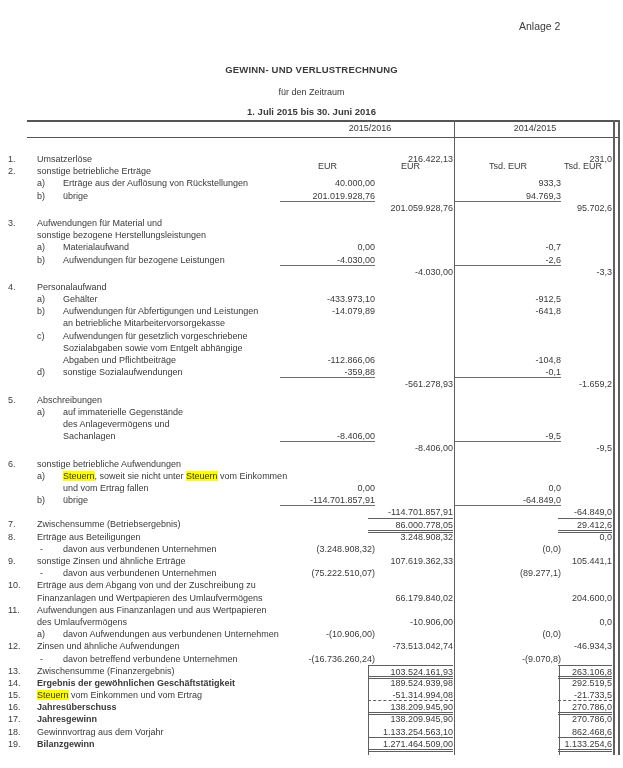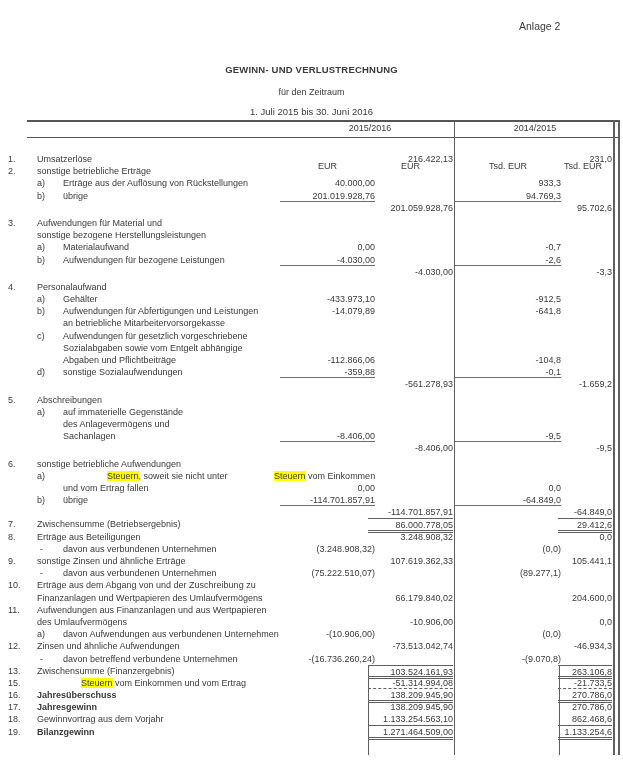--- a/index.html
+++ b/index.html
@@ -2,21 +2,21 @@
 <html><head>
 <meta charset="utf-8">
 <style>
   html,body{margin:0;padding:0;background:#ffffff;}
   .sheet{position:relative;width:623px;height:768px;background:#ffffff;overflow:hidden;
          font-family:"Liberation Sans", sans-serif;color:#3a3a3a;font-size:9px;}
   .abs{position:absolute;white-space:nowrap;}
   .annex{left:519px;top:20px;font-size:10.5px;}
   .title{left:0;right:0;top:64px;text-align:center;font-weight:bold;font-size:9.5px;letter-spacing:.2px;}
   .subtitle{left:0;right:0;top:87px;text-align:center;font-size:9px;}
-  .period{left:0;right:0;top:106px;text-align:center;font-weight:normal;font-size:9.5px;}
+  .period{left:0;right:0;top:106px;text-align:center;font-weight:bold;font-size:9.5px;}
   .rule{position:absolute;left:27px;width:591px;}
   .rule-top{top:120px;border-top:2px solid #555;}
   .rule-mid{top:137px;border-top:1.6px solid #555;}
   .yr{position:absolute;top:123px;text-align:center;}
   .yr1{left:290px;width:160px;}
   .yr2{left:455px;width:160px;}
   .unit{position:absolute;top:139px;text-align:center;margin-top:22px;}
   .u1p{left:280px;width:95px;}.u2p{left:368px;width:85px;}
   .u3p{left:455px;width:106px;}.u4p{left:552px;width:62px;}
   .rows{position:absolute;left:0;top:153px;width:623px;}
@@ -32,21 +32,21 @@
   .c1{left:280px;width:95px;}
   .c2{left:368px;width:85px;}
   .c3{left:455px;width:106px;}
   .c4{left:558px;width:54px;}
   .u{border-bottom:1.2px solid #6e6e6e;}
   .lt{border-top:1.2px solid #5f5f5f;}
   .lb-single{border-bottom:1.2px solid #5f5f5f;}
   .lb-double{border-bottom:1.2px solid #5f5f5f;}
   .lb-double::after{content:"";position:absolute;left:0;right:0;bottom:-3px;border-top:1.2px solid #5f5f5f;}
   .lb-dashed{border-bottom:1.3px dashed #606060;}
-  .hl{background:#ffff00;margin-left:44px;}
+  .hl{background:#ffff00;}
   .vline{position:absolute;top:120px;width:1.3px;background:#5f5f5f;}
   .divider{left:454px;}
   .r-in{left:613px;width:1.5px;}
   .r-out{left:618px;width:1.5px;}
   .box2{left:368px;}
   .box4{left:559px;}
 </style>
 </head>
 <body>
 
@@ -382,20 +382,28 @@
       </div>
       <div class="row">
         <span class="num">13.</span>
         <span class="lab">Zwischensumme (Finanzergebnis)</span>
         <span class="c1"></span>
         <span class="c2 lt lb-double">103.524.161,93</span>
         <span class="c3"></span>
         <span class="c4 lt lb-double">263.106,8</span>
       </div>
       <div class="row">
+        <span class="num">14.</span>
+        <span class="lab bold">Ergebnis der gewöhnlichen Geschäftstätigkeit</span>
+        <span class="c1"></span>
+        <span class="c2">189.524.939,98</span>
+        <span class="c3"></span>
+        <span class="c4">292.519,5</span>
+      </div>
+      <div class="row">
         <span class="num">15.</span>
         <span class="lab"><span class="hl" style="background: rgb(255, 255, 0);">Steuern</span><span> vom Einkommen und vom Ertrag</span></span>
         <span class="c1"></span>
         <span class="c2 lb-dashed">-51.314.994,08</span>
         <span class="c3"></span>
         <span class="c4 lb-dashed">-21.733,5</span>
       </div>
       <div class="row">
         <span class="num">16.</span>
         <span class="lab bold">Jahresüberschuss</span>

